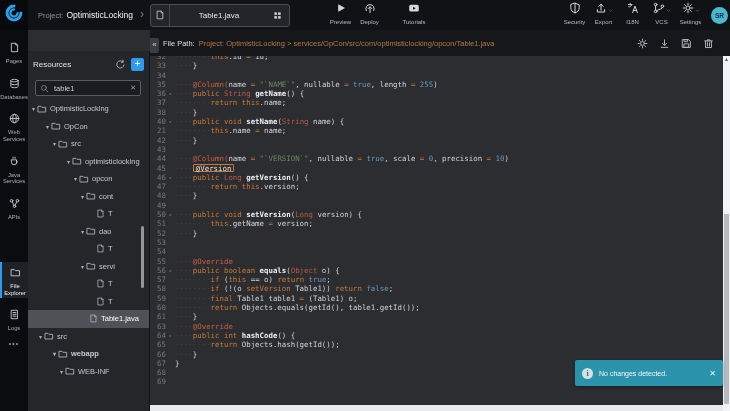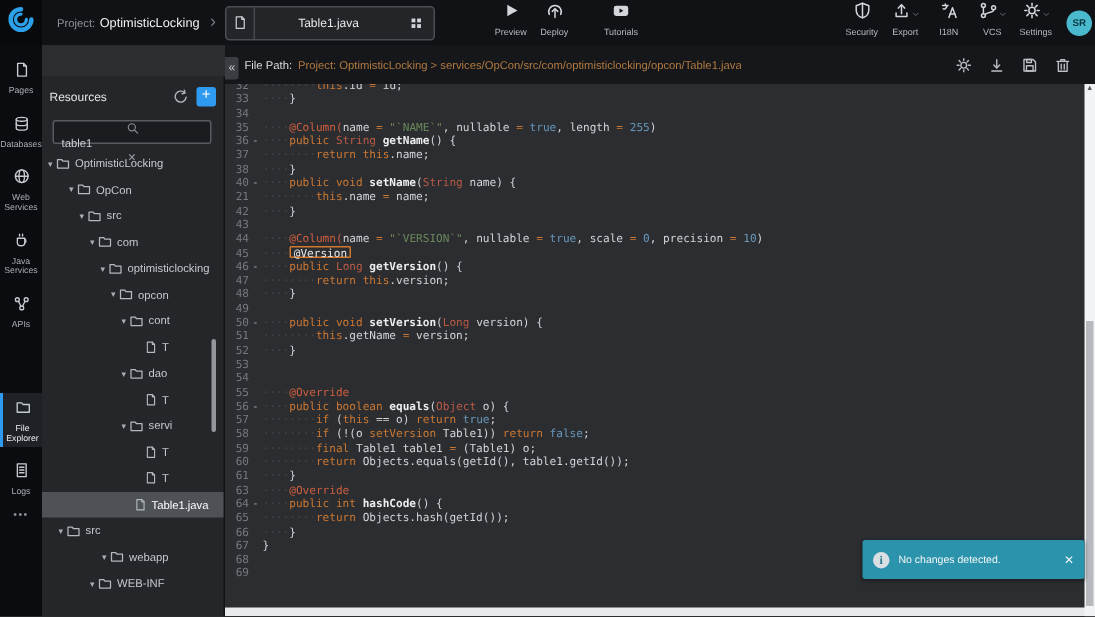--- a/index.html
+++ b/index.html
@@ -35,21 +35,21 @@
   .sb-item.active .lbl{color:#eef0f2;}
   .sb-spacer{flex:1;}
   .sb-dots{font-size:7px;color:#8d939c;letter-spacing:1px;margin-bottom:64px;cursor:pointer;}
   
   .resources{position:absolute;left:28px;top:30px;width:122px;height:381px;background:#242629;border-right:1px solid #121316;box-sizing:border-box;overflow:hidden;z-index:3;margin-top:21px;}
   .res-header{height:26px;display:flex;align-items:center;padding:0 5px;}
   .res-title{flex:1;font-size:8px;color:#e2e5e8;}
   .res-refresh{color:#aeb4bb;margin-right:5px;cursor:pointer;display:flex;}
   .res-plus{width:13px;height:13px;background:#2e9bf0;border-radius:2px;color:#fff;font-size:10px;line-height:11px;text-align:center;cursor:pointer;}
   .search{position:absolute;left:7px;top:29px;width:106px;height:16px;background:#1a1c1f;border:1px solid #575b63;border-radius:2px;
-          display:flex;align-items:center;padding:0 4px;box-sizing:border-box;flex-direction:column;}
+          display:flex;align-items:center;padding:0 4px;box-sizing:border-box;}
   .search .ic{color:#8b9199;display:flex;}
   .search input{flex:1;min-width:0;background:transparent;border:none;outline:none;color:#ccd0d5;font-size:7.5px;margin-left:3px;font-family:"Liberation Sans",sans-serif;}
   .search .clear{color:#9aa0a8;font-size:7px;cursor:pointer;}
   .tree{position:absolute;left:0;top:49px;width:122px;}
   .trow{height:17.5px;display:flex;align-items:center;font-size:7.5px;color:#c5c9cf;white-space:nowrap;overflow:hidden;cursor:pointer;}
   .trow .arrow{font-size:6px;color:#a9aeb4;margin-right:2px;flex-shrink:0;}
   .trow .tic{display:flex;color:#b4b9c0;margin-right:3px;flex-shrink:0;}
   .trow.sel{background:#4e5257;color:#ffffff;}
   .tree-thumb{position:absolute;left:113px;top:175px;width:3px;height:62px;background:#93979c;border-radius:2px;cursor:pointer;}
   
@@ -316,29 +316,20 @@
         </div>
         <div class="trow" style="padding-left: 25px;">
           <span class="arrow">▾</span>
           <span class="tic">
             <svg width="10" height="10" viewBox="0 0 12 12" fill="none" stroke="currentColor" stroke-width="1" stroke-linecap="round" stroke-linejoin="round">
               <path d="M1.6,2.8 H4.8 L5.9,4 H10.4 V9.6 H1.6 Z"></path>
             </svg>
           </span>
           <span>src</span>
         </div>
-        <div class="trow" style="padding-left: 32px;">
-          <span class="arrow">▾</span>
-          <span class="tic">
-            <svg width="10" height="10" viewBox="0 0 12 12" fill="none" stroke="currentColor" stroke-width="1" stroke-linecap="round" stroke-linejoin="round">
-              <path d="M1.6,2.8 H4.8 L5.9,4 H10.4 V9.6 H1.6 Z"></path>
-            </svg>
-          </span>
-          <span>com</span>
-        </div>
         <div class="trow" style="padding-left: 39px;">
           <span class="arrow">▾</span>
           <span class="tic">
             <svg width="10" height="10" viewBox="0 0 12 12" fill="none" stroke="currentColor" stroke-width="1" stroke-linecap="round" stroke-linejoin="round">
               <path d="M1.6,2.8 H4.8 L5.9,4 H10.4 V9.6 H1.6 Z"></path>
             </svg>
           </span>
           <span>optimisticlocking</span>
         </div>
         <div class="trow" style="padding-left: 46px;">
@@ -429,21 +420,21 @@
         </div>
         <div class="trow" style="padding-left: 11px;">
           <span class="arrow">▾</span>
           <span class="tic">
             <svg width="10" height="10" viewBox="0 0 12 12" fill="none" stroke="currentColor" stroke-width="1" stroke-linecap="round" stroke-linejoin="round">
               <path d="M1.6,2.8 H4.8 L5.9,4 H10.4 V9.6 H1.6 Z"></path>
             </svg>
           </span>
           <span>src</span>
         </div>
-        <div class="trow" style="padding-left: 40px;">
+        <div class="trow" style="padding-left: 25px; font-weight: bold;">
           <span class="arrow">▾</span>
           <span class="tic">
             <svg width="10" height="10" viewBox="0 0 12 12" fill="none" stroke="currentColor" stroke-width="1" stroke-linecap="round" stroke-linejoin="round">
               <path d="M1.6,2.8 H4.8 L5.9,4 H10.4 V9.6 H1.6 Z"></path>
             </svg>
           </span>
           <span>webapp</span>
         </div>
         <div class="trow" style="padding-left: 32px;">
           <span class="arrow">▾</span>

